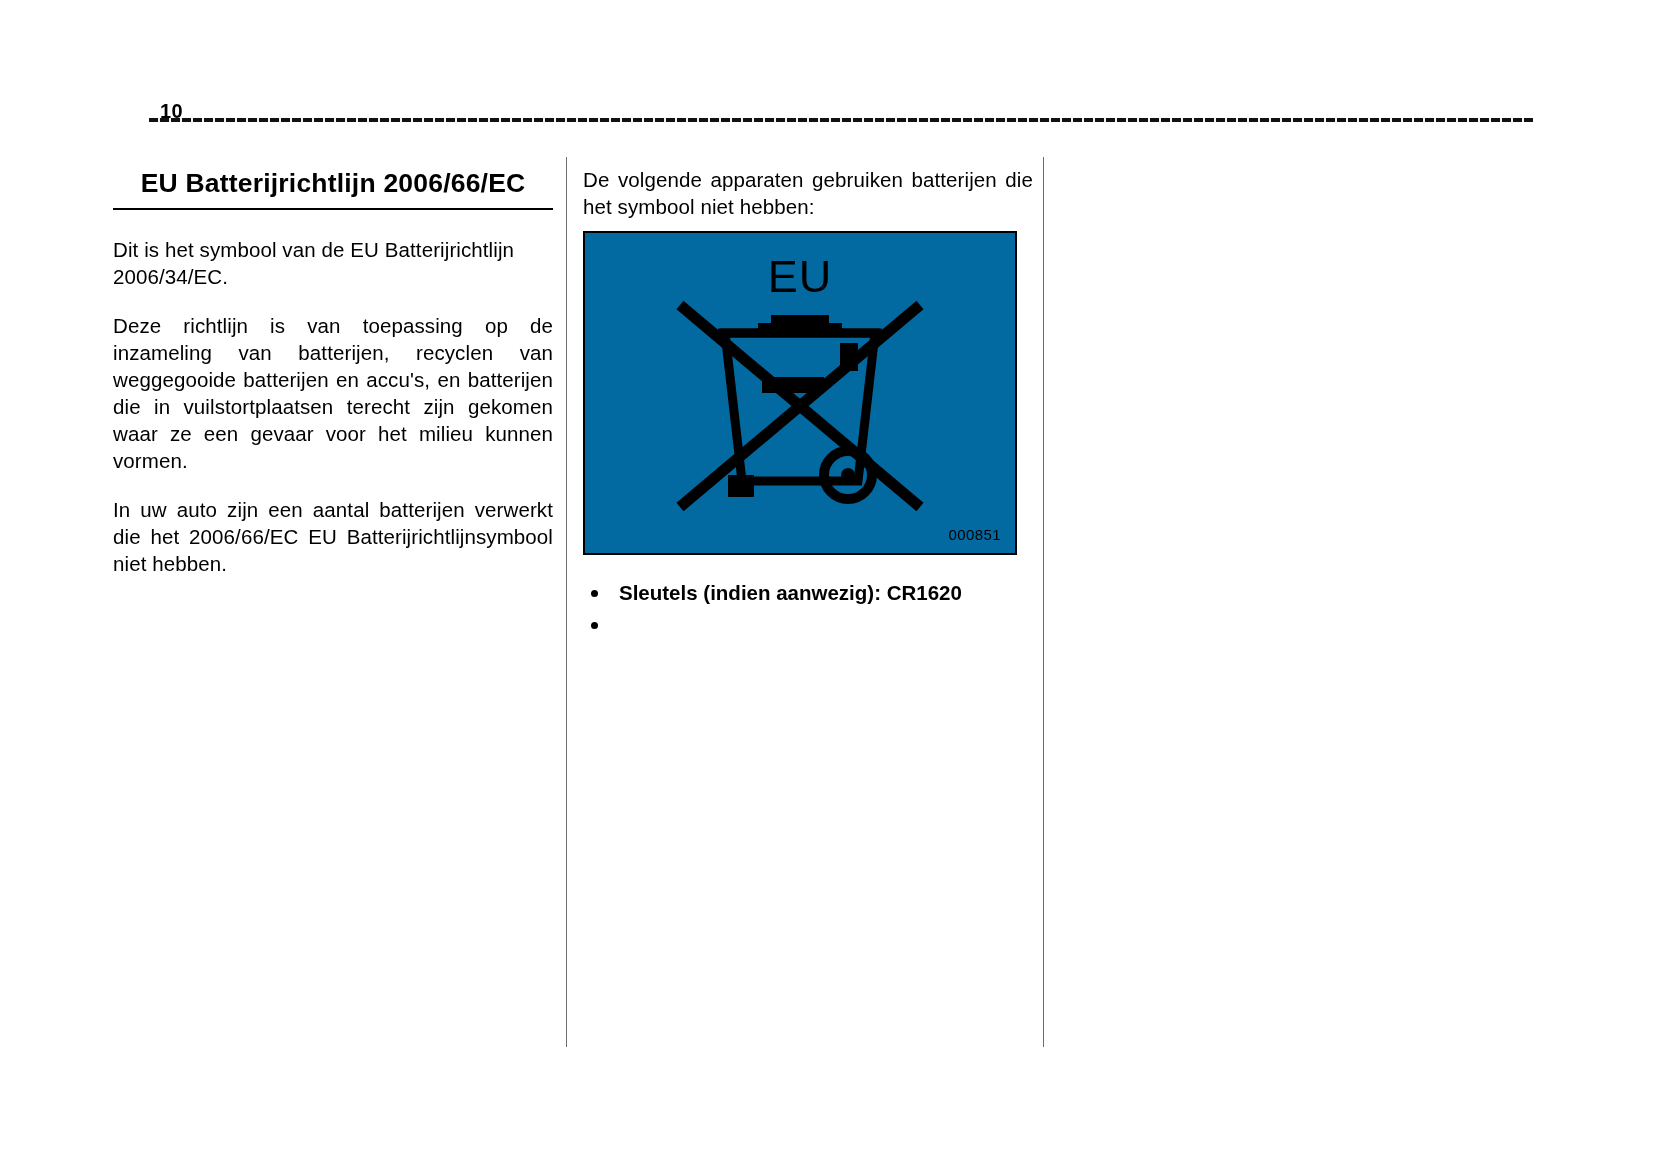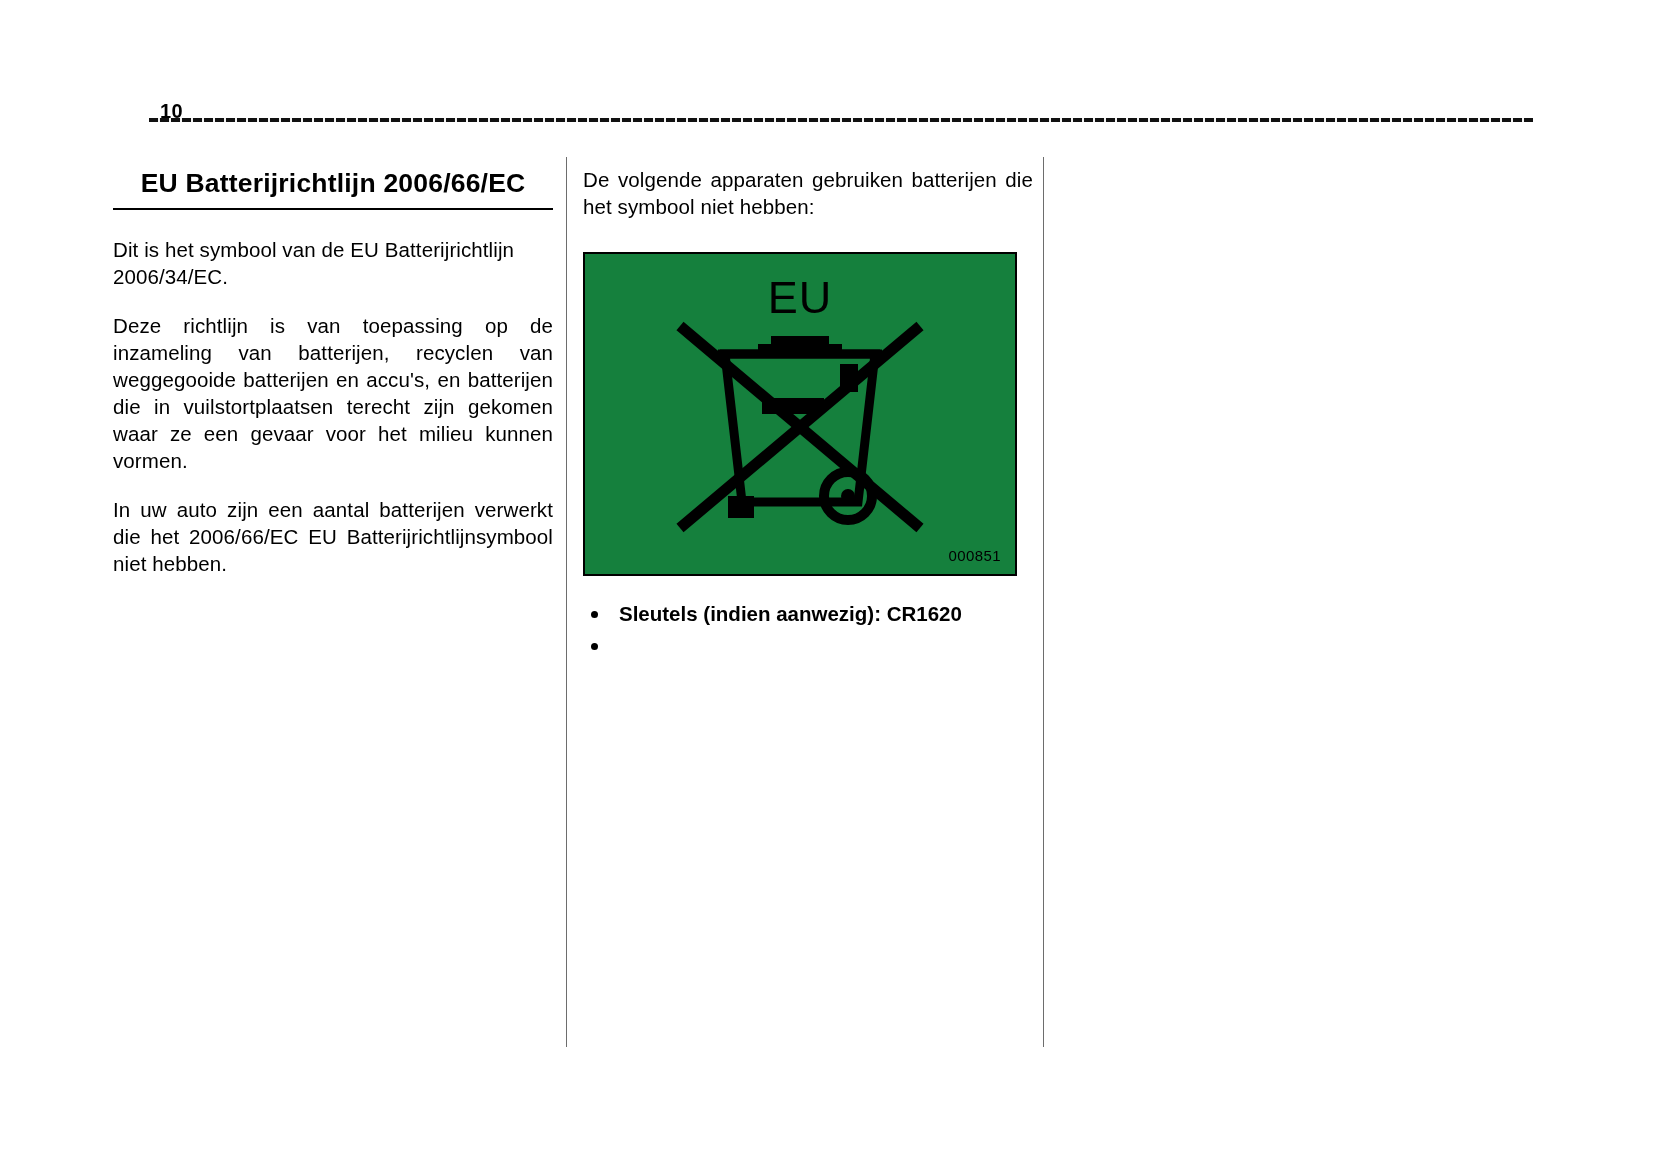--- a/index.html
+++ b/index.html
@@ -101,32 +101,32 @@
     background: #000;
   }
 
   p.body {
     margin: 0 0 22px 0;
     font-size: 20.5px;
     line-height: 27px;
     text-align: justify;
     letter-spacing: 0.1px;
   }
-  p.body.tight { margin-bottom: 32px; }
+  p.body.tight { margin-bottom: 11px; }
   p.first { margin-top: 26px; }
   p.no-justify { text-align: left; }
 
   
   .figure-box {
     position: relative;
     margin-top: 0;
     width: 430px;
     height: 320px;
     border: 2px solid #000;
-    background: #15803d;
+    background: #0369a1;
     overflow: hidden;
   }
   .figure-eu {
     position: absolute;
     left: 0;
     right: 0;
     top: 20px;
     text-align: center;
     font-size: 45px;
     line-height: 48px;

